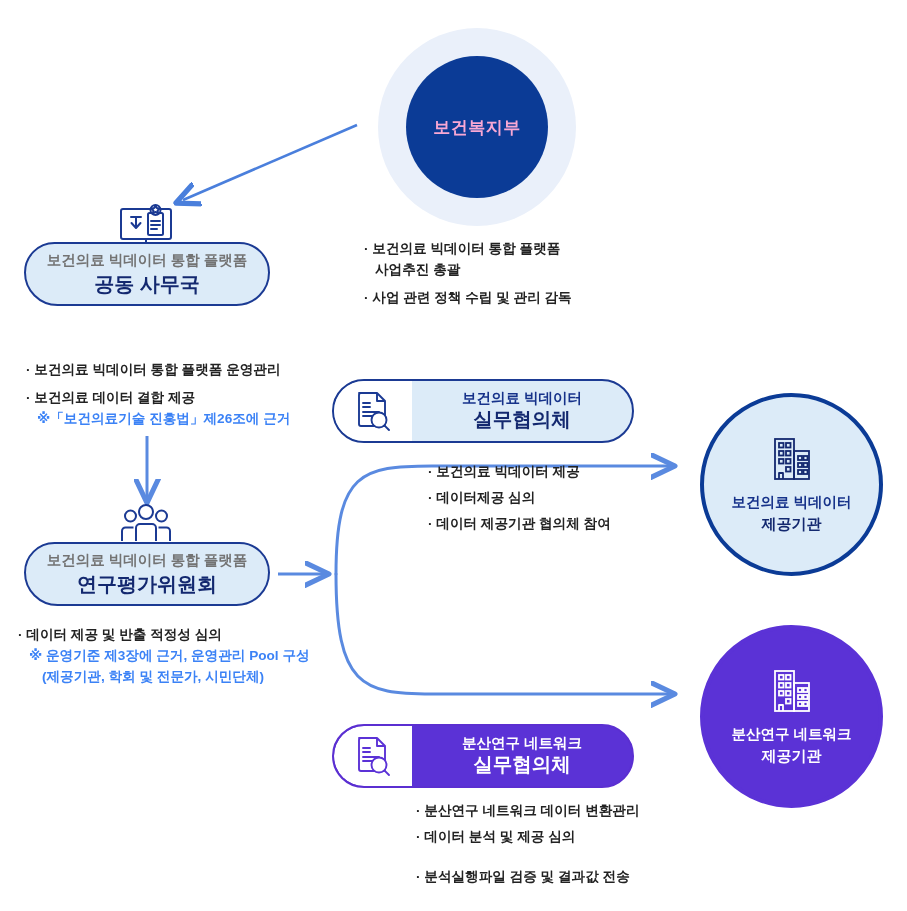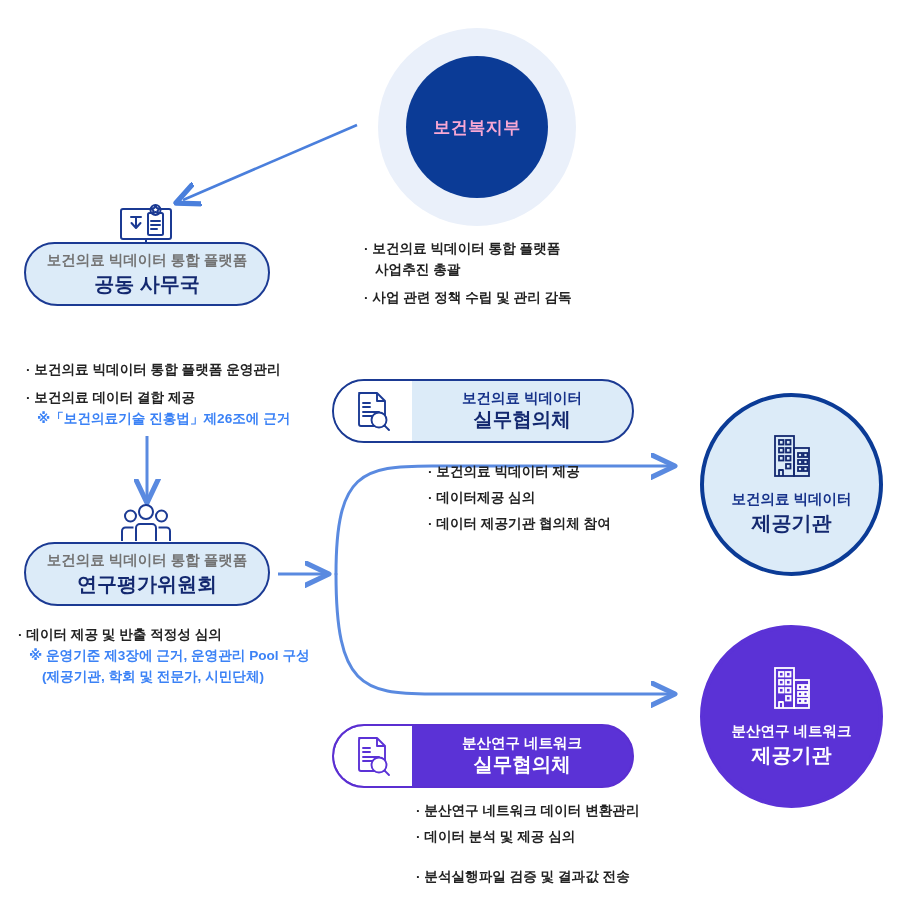--- a/index.html
+++ b/index.html
@@ -76,21 +76,21 @@
   #council-purple .t1 { color: #ffffff; }
   #council-purple .t2 { color: #ffffff; }
 
   
   .provider {
     position: absolute; border-radius: 50%;
     display: flex; flex-direction: column;
     align-items: center; justify-content: center; text-align: center;
   }
   .provider .p1 { font-size: 14.5px; font-weight: 700; line-height: 1.3; }
-  .provider .p2 { font-size: 20px;   font-weight: 800; line-height: 1.35; margin-top: 2px; }
+  .provider .p2 { font-size: 15px;   font-weight: 800; line-height: 1.35; margin-top: 2px; }
 
   #provider-blue {
     left: 700px; top: 393px; width: 183px; height: 183px;
     background: #dcebf8; border: 4px solid #0b3b96;
   }
   #provider-blue .p1 { color: #16328a; }
   #provider-blue .p2 { color: #13286f; }
 
   #provider-purple {
     left: 700px; top: 625px; width: 183px; height: 183px;

